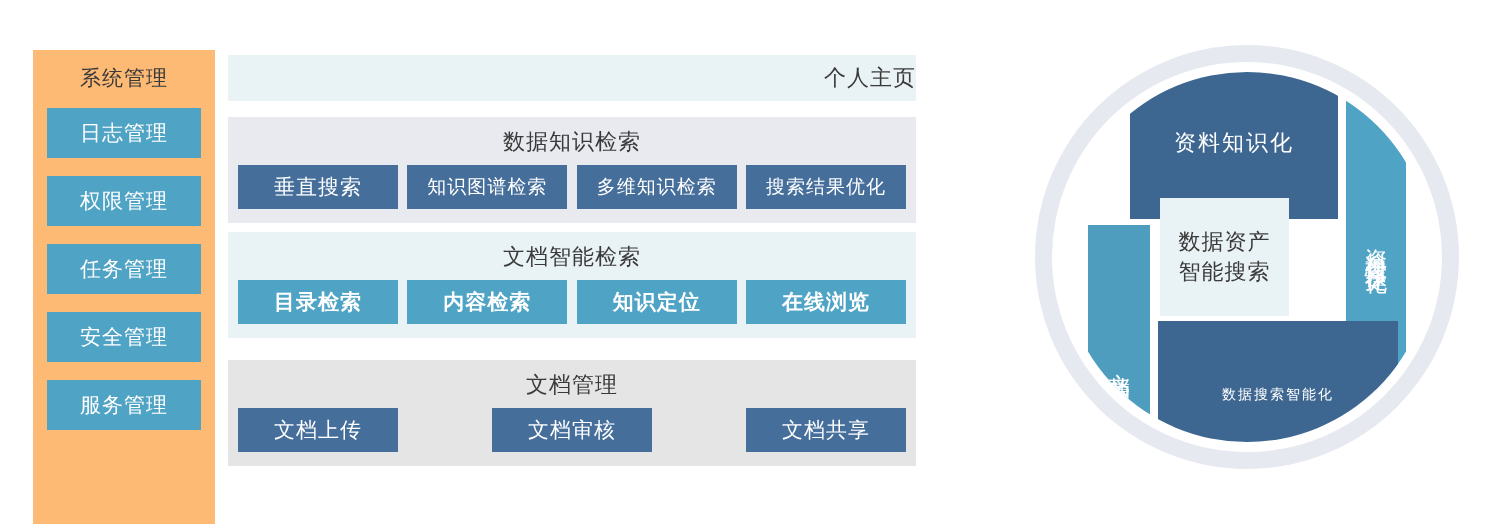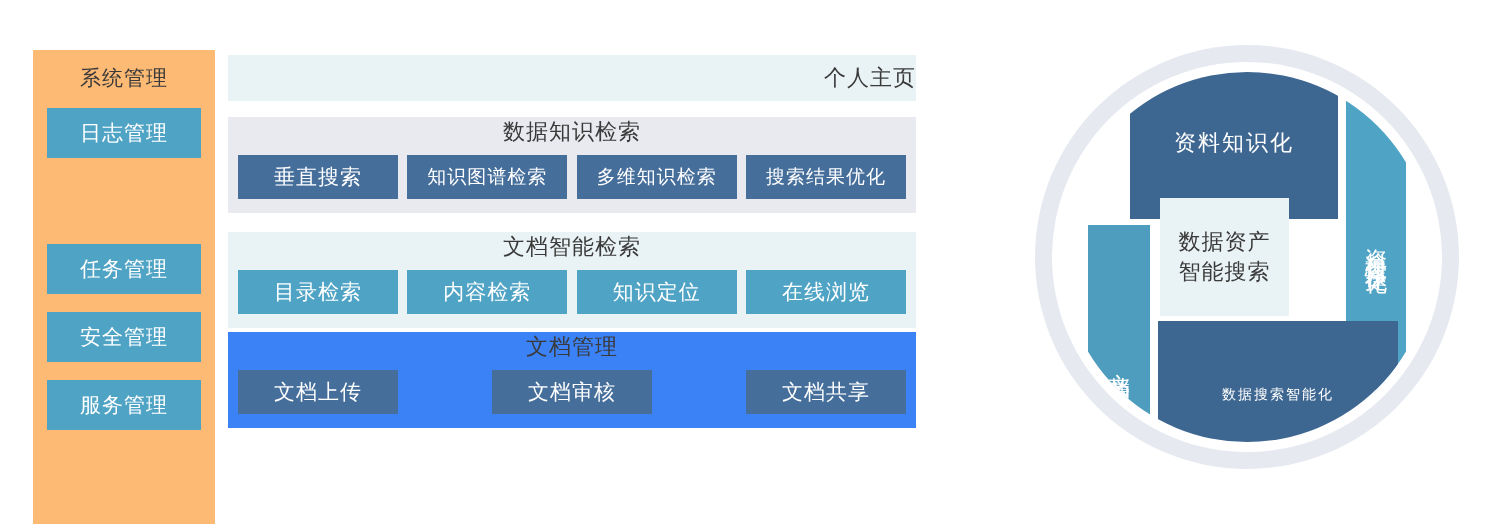--- a/index.html
+++ b/index.html
@@ -68,20 +68,21 @@
     position: absolute;
     left: 228px;
     width: 688px;
     box-sizing: border-box;
   }
   .panel-title {
     text-align: center;
     font-size: 22px;
     color: #3A3A3A;
     letter-spacing: 1px;
+    padding-top: 10px;
     padding-bottom: 8px;
   }
   .panel-row {
     display: flex;
     justify-content: space-between;
     padding: 0 10px 14px 10px;
     align-items: flex-end;
   }
   .panel-btn {
     width: 160px;
@@ -91,24 +92,24 @@
     justify-content: center;
     color: #ffffff;
     font-size: 21px;
     letter-spacing: 1px;
     white-space: nowrap;
   }
   .panel-btn.small { font-size: 19px; }
 
   #panel-data      { top: 117px;  background: #E8EAF0; }
   #panel-docsearch { top: 232px;  background: #E9F2F4; }
-  #panel-docmanage { top: 332px;  background: #3b82f6; font-family: Liberation Mono, monospace; }
+  #panel-docmanage { top: 360px;  background: #e5e5e5; font-family: Liberation Mono, monospace; }
 
   .btn-dark  { background: #456E9B; }
-  .btn-light { background: #4FA3C4; }
+  .btn-light { background: #4FA3C4; font-weight: bold; }
 
   
   #circle-diagram {
     position: absolute;
     left: 1035px;
     top: 45px;
     width: 424px;
     height: 424px;
   }
   #outer-ring {
@@ -196,20 +197,21 @@
     letter-spacing: 1px;
     line-height: 1.35;
   }
 </style>
 </head>
 <body>
 
 <div id="sidebar">
   <div id="sidebar-title">系统管理</div>
   <div class="side-btn" style="top:58px">日志管理</div>
+  <div class="side-btn" style="top:126px">权限管理</div>
   <div class="side-btn" style="top:194px">任务管理</div>
   <div class="side-btn" style="top:262px">安全管理</div>
   <div class="side-btn" style="top:330px">服务管理</div>
 </div>
 
 <div id="header-bar">
   <span>个人主页</span>
 </div>
 
 <div class="panel" id="panel-data">

